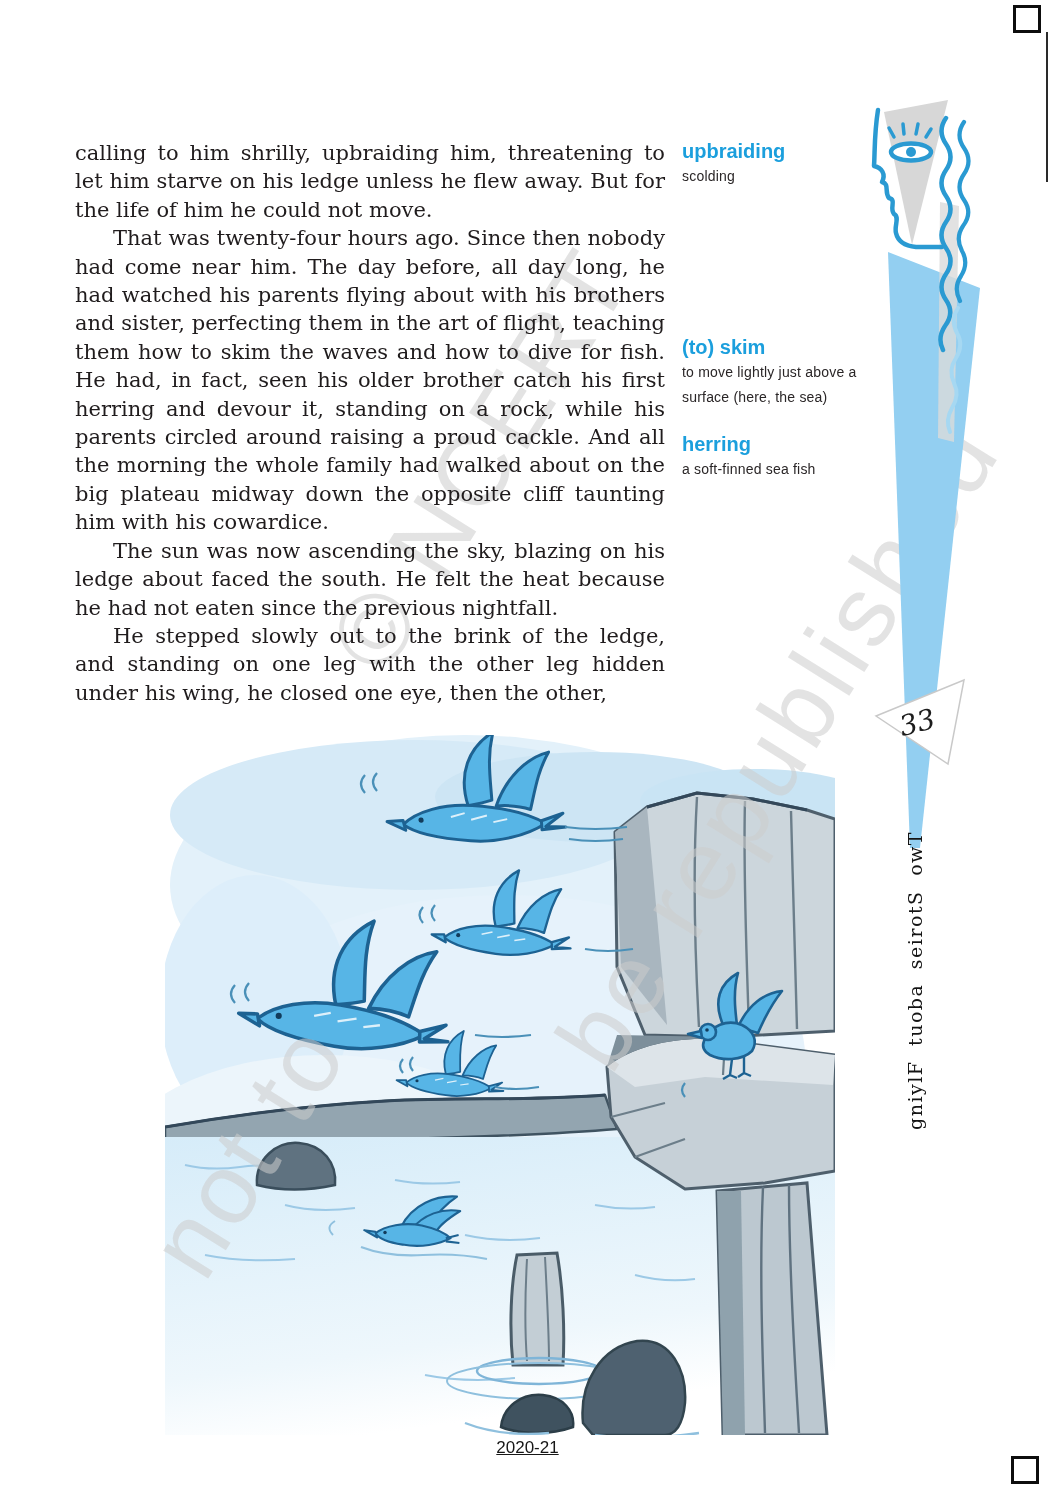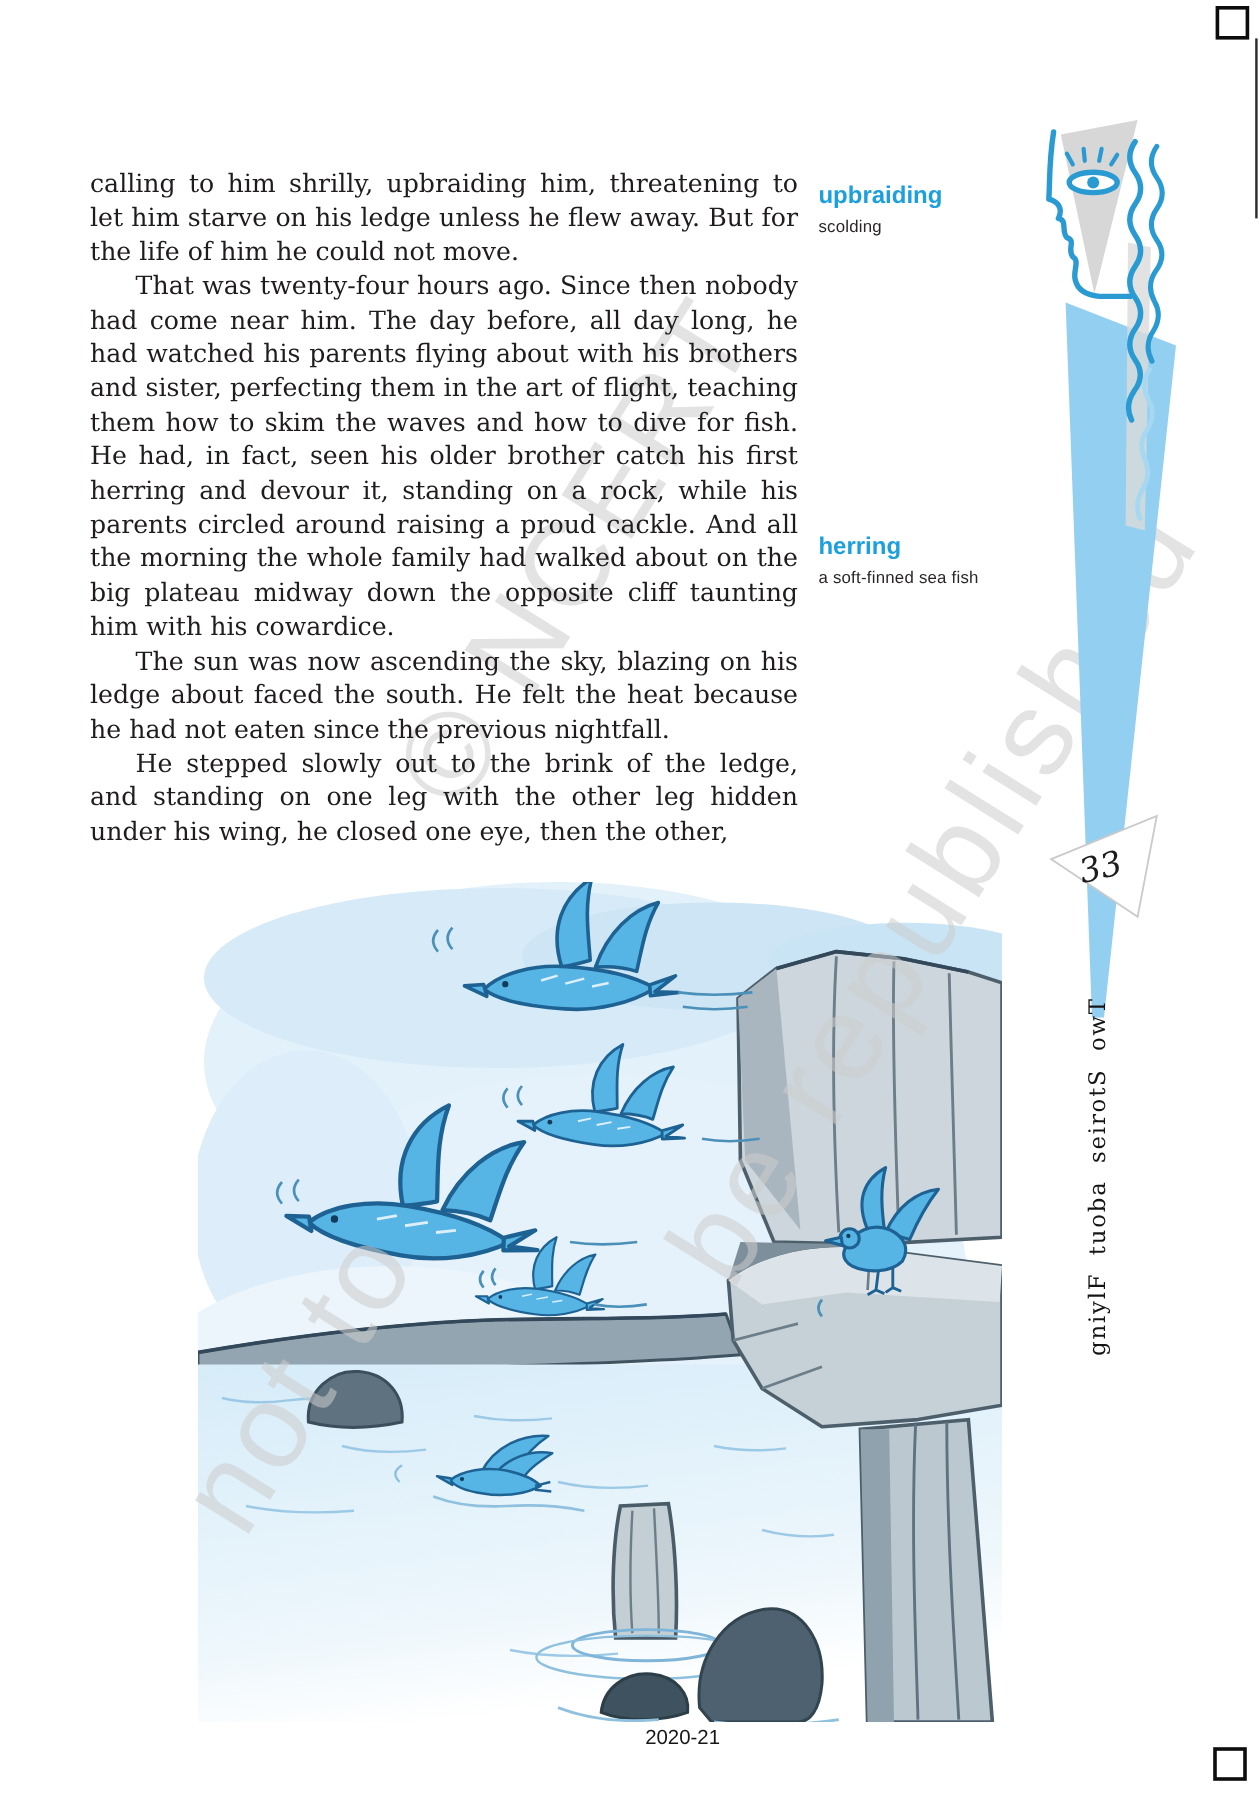--- a/index.html
+++ b/index.html
@@ -16,21 +16,21 @@
 
   
   .body-text {
     position:absolute; left:75px; top:139px; width:590px; z-index:3;
     font-size:21px; line-height:28.4px; color:#201c1d; text-align:justify;
   }
   .body-text p { margin:0; text-indent:38px; }
   .body-text p.no-indent { text-indent:0; }
 
   
-  .glossary { position:absolute; left:682px; top:150px; width:205px; height:400px; z-index:3;
+  .glossary { position:absolute; left:682px; top:138px; width:205px; height:400px; z-index:3;
               font-family:"Liberation Sans", sans-serif; }
   .gloss-entry { position:absolute; left:0; width:205px; }
   .gloss-entry.e0 { top:0; }
   .gloss-entry.e1 { top:196px; }
   .gloss-entry.e2 { top:293px; }
   .gloss-term { color:var(--glossary-blue,#1b9fdd); font-weight:bold; font-size:20px; line-height:26px; }
   .gloss-def  { color:#2a2627; font-size:14px; line-height:24.5px; letter-spacing:0.2px; }
 
   
   .wm { position:absolute; z-index:2; white-space:nowrap; pointer-events:none;
@@ -51,22 +51,22 @@
 
   .spine-title {
     position:absolute; left:777px; top:977px; width:280px; height:26px; z-index:4;
     transform:rotate(-90deg);
     font-family:"DejaVu Serif", serif; font-size:19px; letter-spacing:1.5px;
     word-spacing:7px; color:#141414; text-align:center; white-space:nowrap;
   }
 
   .footer-year {
     position:absolute; left:455px; top:1438px; width:145px; z-index:3;
-    text-align:right; font-family:"Liberation Sans", sans-serif;
-    font-size:17px; color:#161616;
+    text-align:center; font-family:"Liberation Sans", sans-serif;
+    font-size:17px; color:#161616;text-decoration:underline;
   }
 </style>
 </head>
 <body>
 
 <div class="page">
 
   <div class="reg-square top"></div>
   <div class="reg-line"></div>
   <div class="reg-square bottom"></div>
@@ -79,20 +79,24 @@
     <p class="no-indent">calling to him shrilly, upbraiding him, threatening to let him starve on his ledge unless he flew away. But for the life of him he could not move.</p>
     <p>That was twenty-four hours ago. Since then nobody had come near him. The day before, all day long, he had watched his parents flying about with his brothers and sister, perfecting them in the art of flight, teaching them how to skim the waves and how to dive for fish. He had, in fact, seen his older brother catch his first herring and devour it, standing on a rock, while his parents circled around raising a proud cackle. And all the morning the whole family had walked about on the big plateau midway down the opposite cliff taunting him with his cowardice.</p>
     <p>The sun was now ascending the sky, blazing on his ledge about faced the south. He felt the heat because he had not eaten since the previous nightfall.</p>
     <p>He stepped slowly out to the brink of the ledge, and standing on one leg with the other leg hidden under his wing, he closed one eye, then the other,</p>
   </div>
 
   <div class="glossary">
     <div class="gloss-entry e0">
       <div class="gloss-term">upbraiding</div>
       <div class="gloss-def">scolding</div>
+    </div>
+    <div class="gloss-entry e1">
+      <div class="gloss-term">(to) skim</div>
+      <div class="gloss-def">to move lightly just above a surface (here, the sea)</div>
     </div>
     <div class="gloss-entry e2">
       <div class="gloss-term">herring</div>
       <div class="gloss-def">a soft-finned sea fish</div>
     </div>
   </div>
 
   <svg class="illustration" width="670" height="700" viewBox="0 0 670 700" role="img" aria-label="Watercolour illustration of young seagulls flying over the sea beside a tall grey cliff; one seagull stands on a rocky ledge, another skims low over the water among rocks.">
     <defs>
       <linearGradient id="waterg" x1="0" y1="0" x2="0.3" y2="1">

